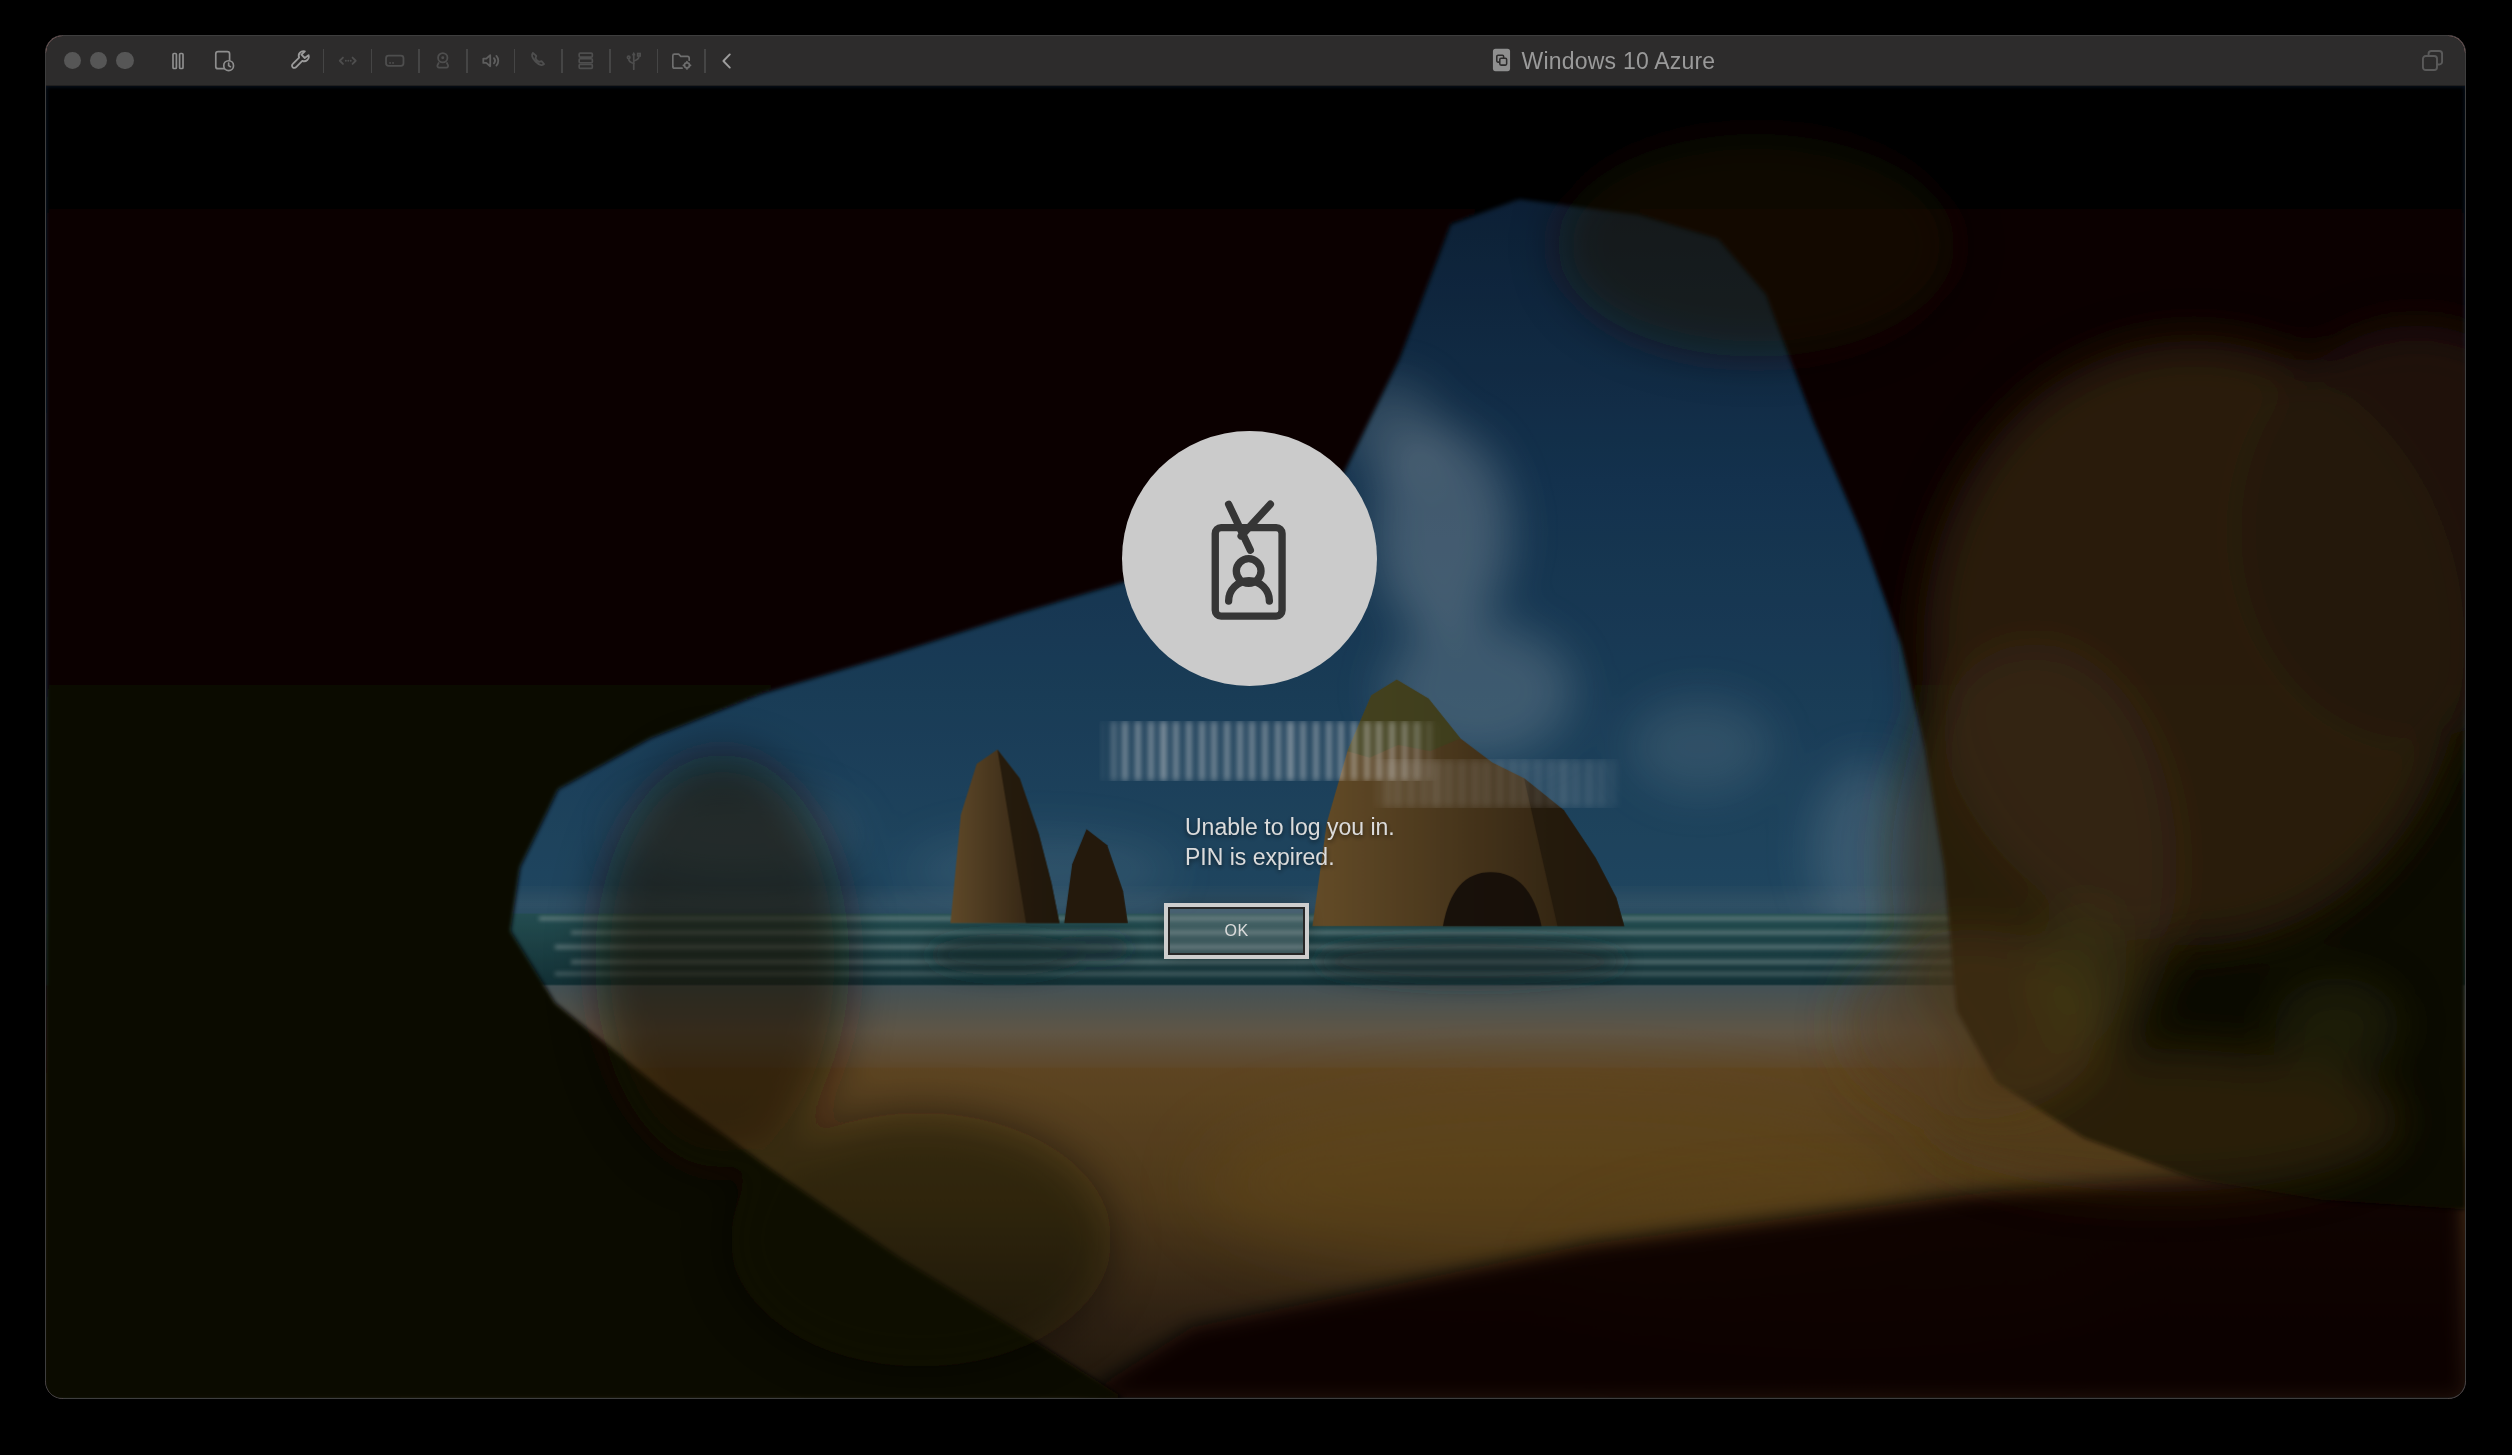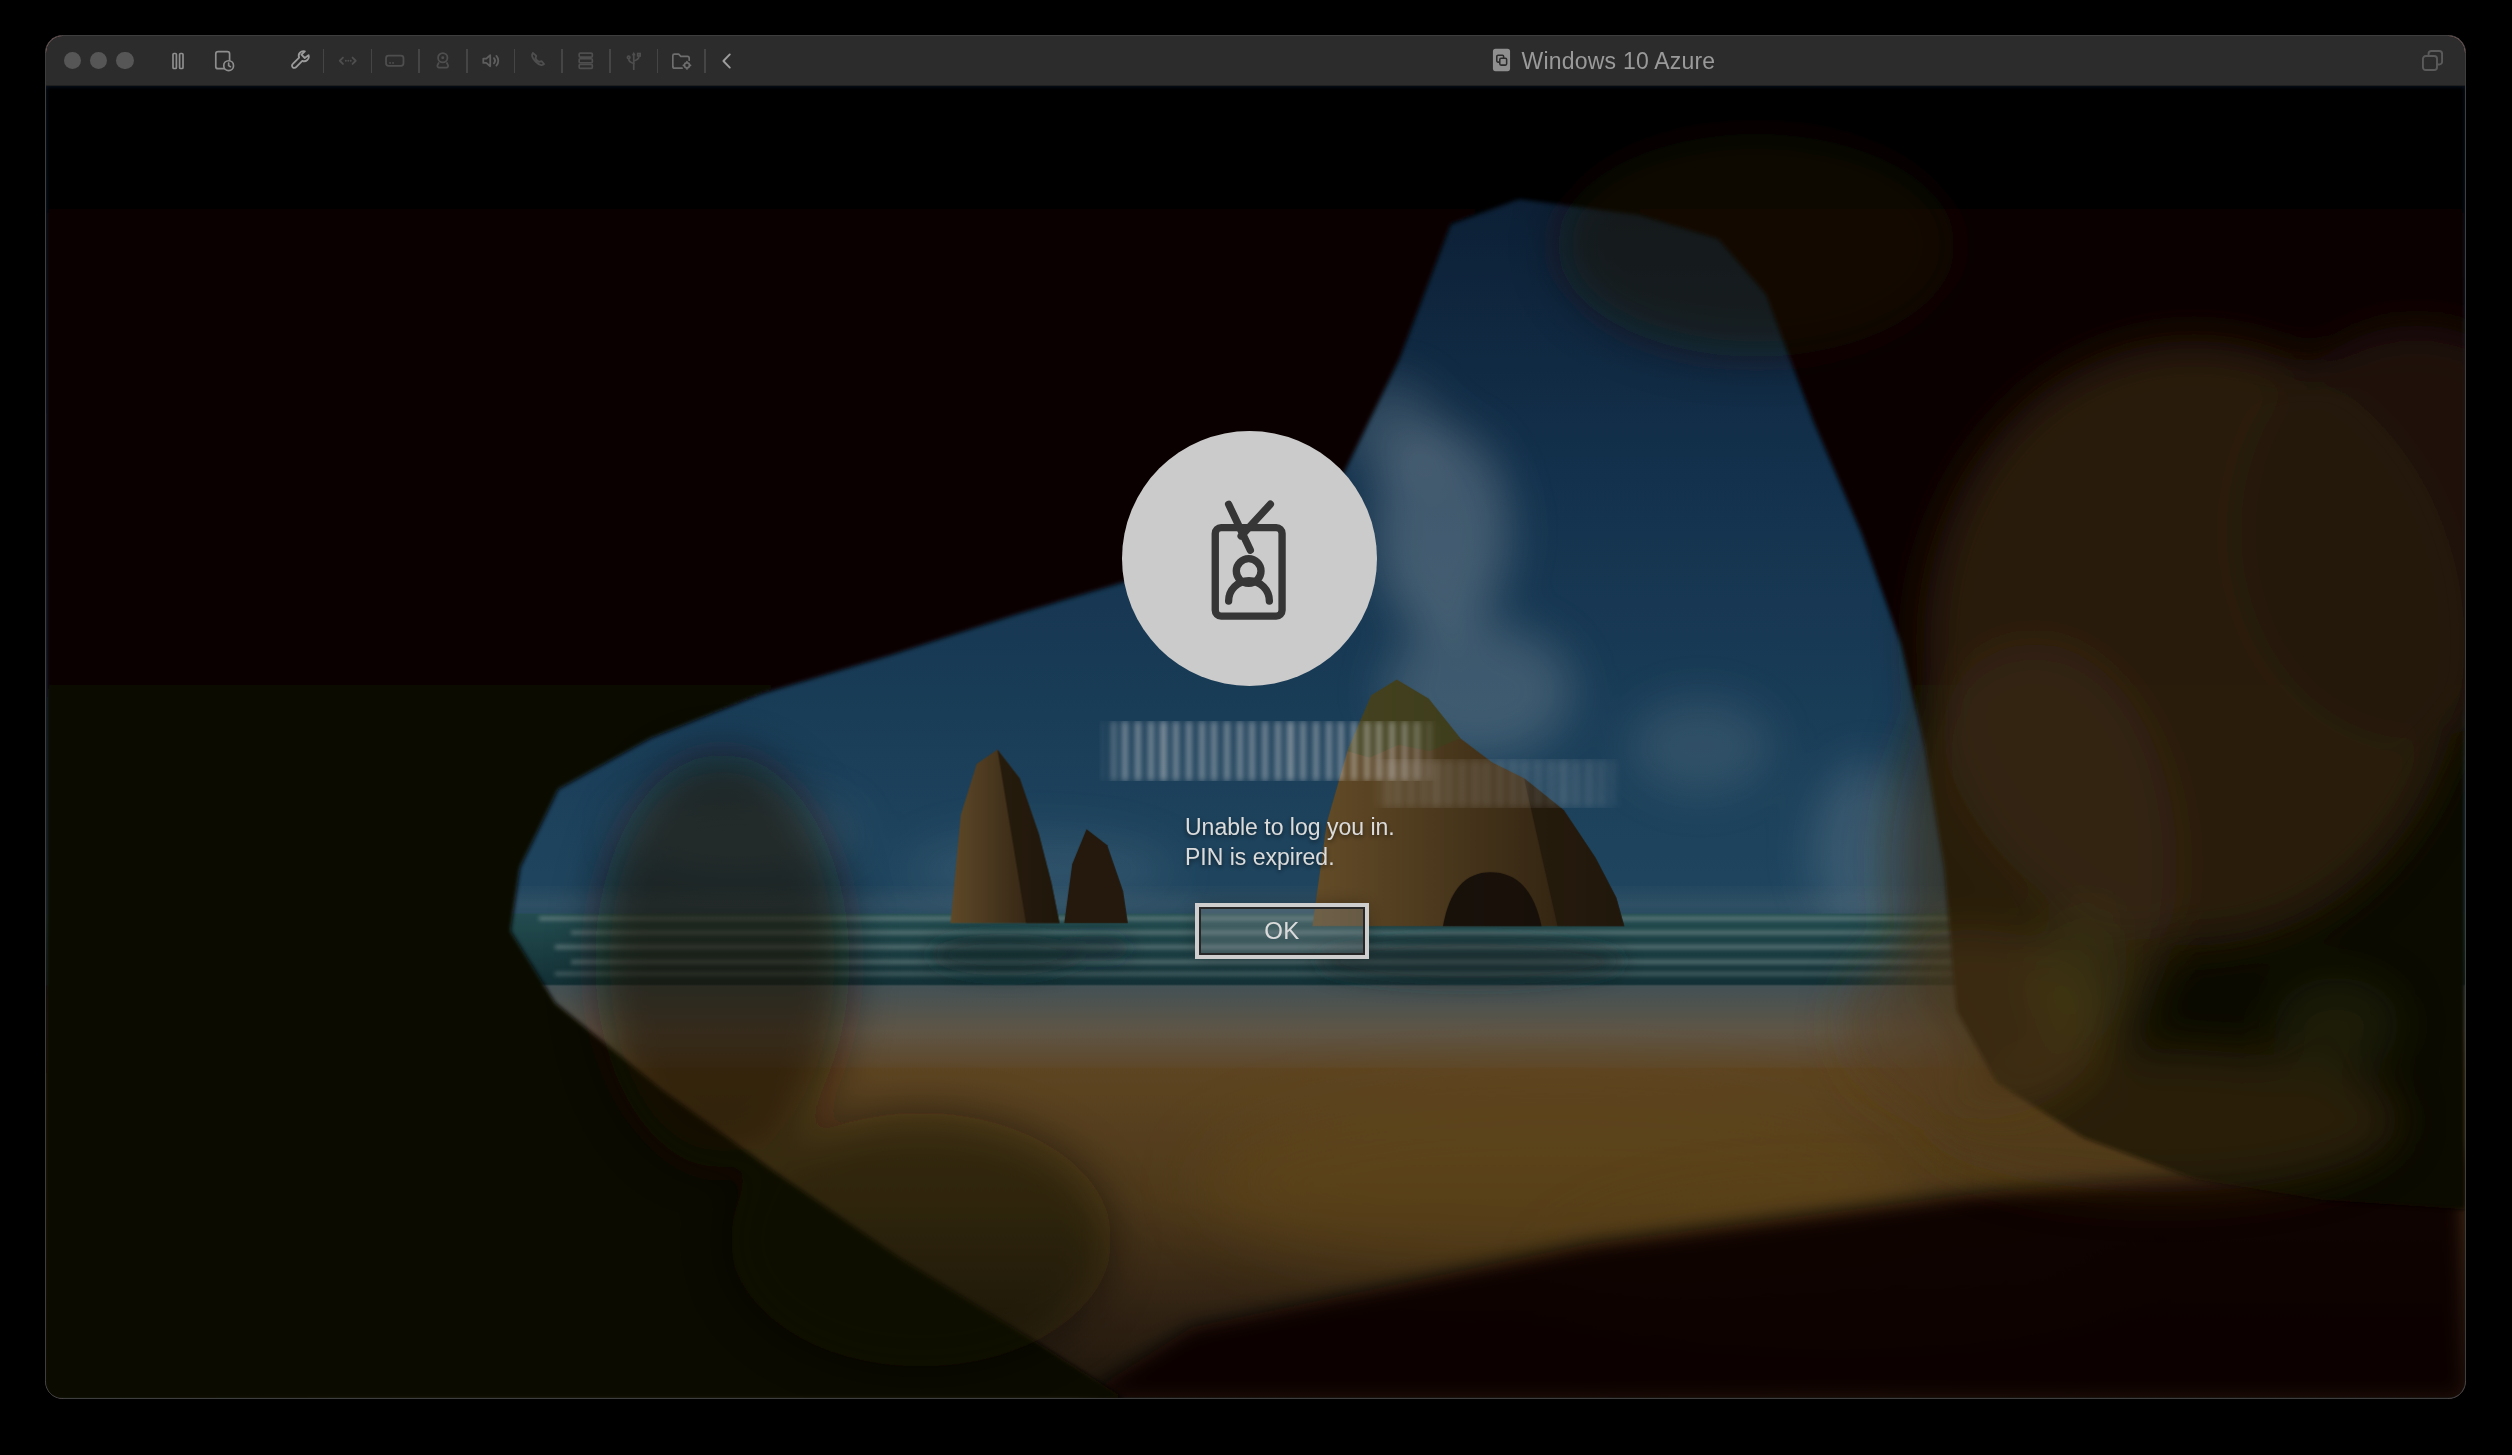--- a/index.html
+++ b/index.html
@@ -35,23 +35,23 @@
     background:repeating-linear-gradient(90deg,rgba(255,255,255,.85) 0 4px,rgba(255,255,255,0) 4px 12.7px);
     filter:blur(3.2px);
     -webkit-mask-image:linear-gradient(90deg,transparent,#000 7%,#000 88%,transparent);
             mask-image:linear-gradient(90deg,transparent,#000 7%,#000 88%,transparent);}
   .ghost.g1{left:1052px;top:635px;width:345px;height:60px;opacity:.9;}
   .ghost.g2{left:1325px;top:673px;width:255px;height:49px;opacity:.5;filter:blur(4px);}
 
   .lock-msg{position:absolute;left:1139px;top:726px;color:#fff;font-size:23px;line-height:30px;
     text-shadow:0 1.6px 4.8px rgba(0,0,0,.6);}
 
-  .ok-btn{position:absolute;left:1122px;top:821px;width:166px;height:48px;
+  .ok-btn{position:absolute;left:1122px;top:821px;width:137px;height:48px;
     background:rgba(160,168,172,.30);border:2.4px solid #2e2e2e;box-shadow:0 0 0 4px #f0f0f0,0 0 21px rgba(0,0,0,.4);
-    color:#fff;font-size:24px;font-family:"Liberation Sans",sans-serif;letter-spacing:0.4px;cursor:pointer;margin-left:31px;}
+    color:#fff;font-size:16px;font-family:"Liberation Sans",sans-serif;letter-spacing:0.4px;cursor:pointer;}
 
   .dim{position:absolute;inset:0;background:rgba(0,0,0,.14);pointer-events:none;}
 </style>
 </head>
 <body>
 
 <div class="vm-window">
 
   <div class="titlebar">
     <div class="traffic">

